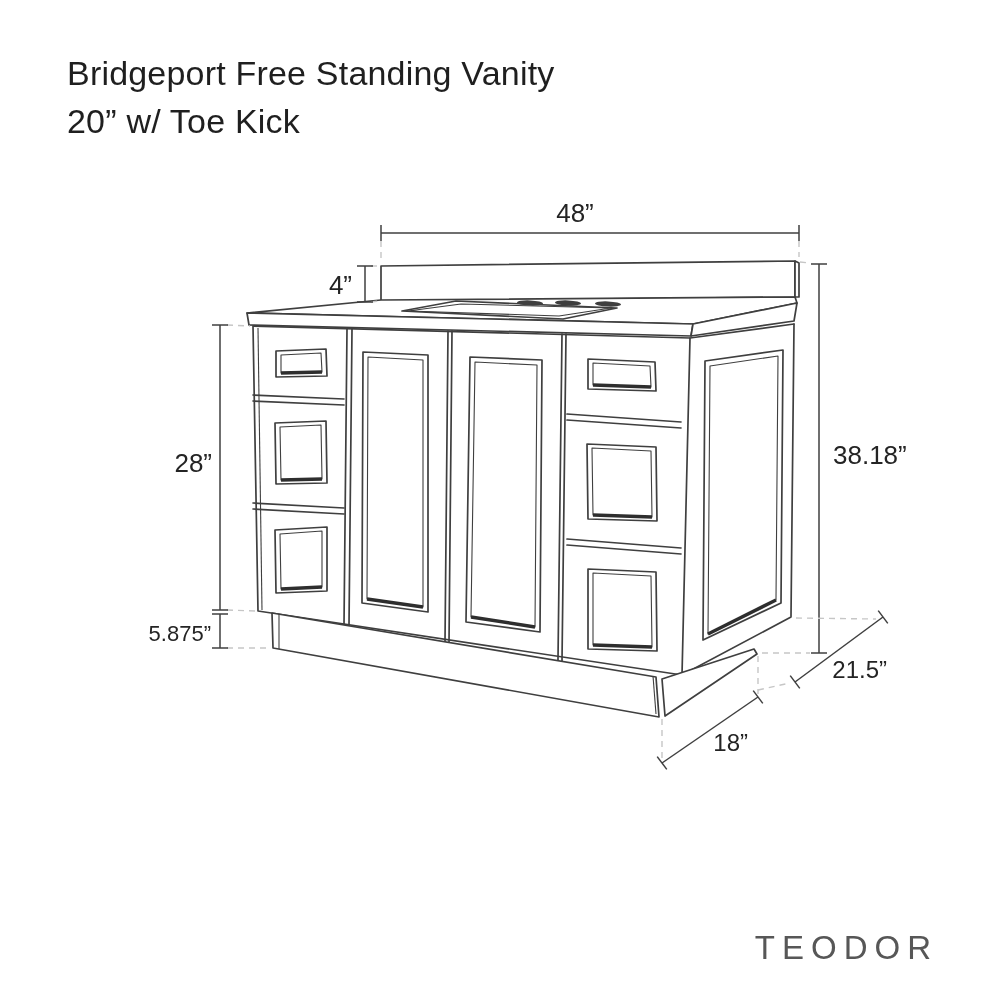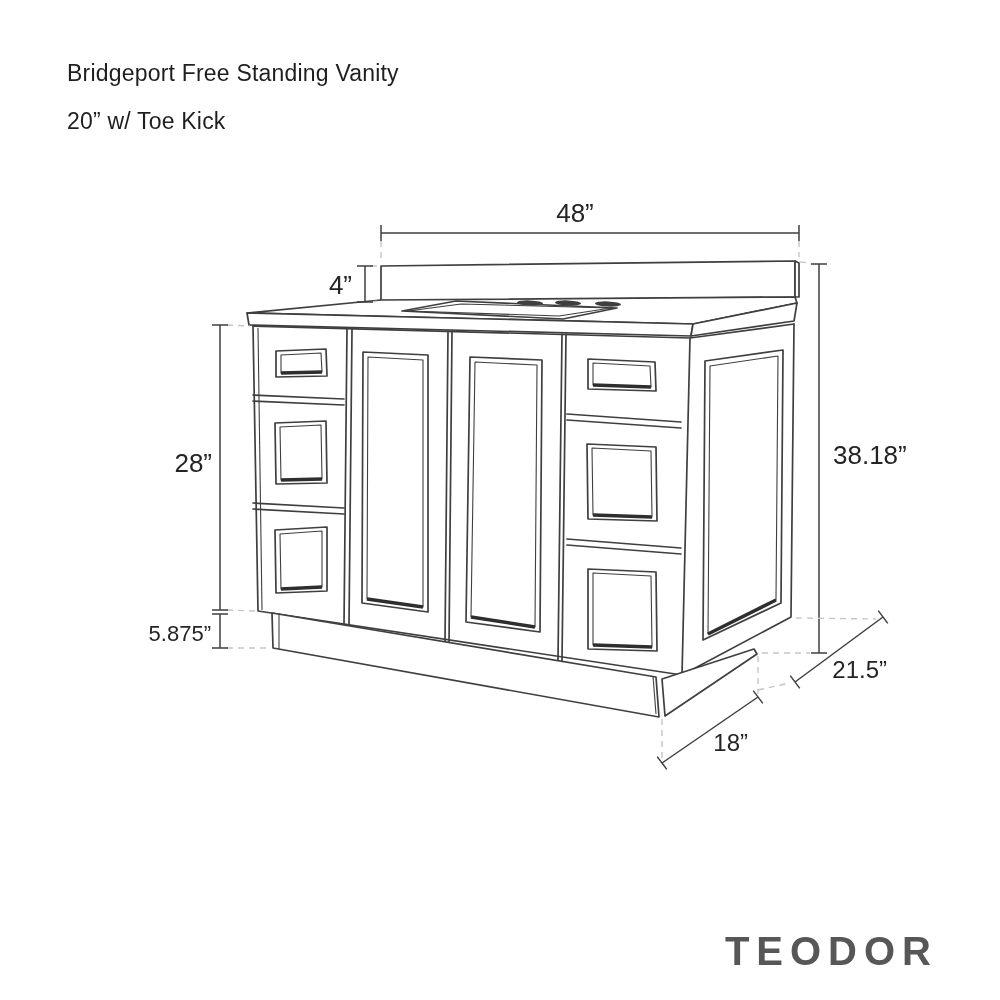--- a/index.html
+++ b/index.html
@@ -2,24 +2,24 @@
 <html style="--line: #3f3f3f; --line-dark: #2e2e2e; --dash: #c6c6c6; --text: #242424; --title-text: #1f1f1f; --brand-text: #575757; --background: #ffffff;"><head>
 <meta charset="utf-8">
 <style>
   :root{
     --line:#3f3f3f; --line-dark:#2e2e2e; --dash:#c6c6c6; --text:#242424;
     --title-text:#1f1f1f; --brand-text:#575757; --background:#ffffff;
   }
   html,body{margin:0;padding:0;}
   .page{position:relative;width:1000px;height:1000px;background:var(--background);
         font-family:"Liberation Sans",sans-serif;overflow:hidden;}
-  .title{position:absolute;left:67px;top:49px;font-size:23px;line-height:48px;
+  .title{position:absolute;left:67px;top:49px;font-size:34px;line-height:48px;
          color:var(--title-text);letter-spacing:0.2px;}
-  .brand{position:absolute;right:62px;top:929px;font-size:40px;letter-spacing:7px;
-         font-weight:700;color:var(--brand-text);}
+  .brand{position:absolute;right:62px;top:929px;font-size:33px;letter-spacing:7px;
+         font-weight:400;color:var(--brand-text);}
   svg{position:absolute;left:0;top:0;}
   .s    {stroke:var(--line);stroke-width:1.7;fill:none;stroke-linecap:round;stroke-linejoin:round;}
   .sf   {stroke:var(--line);stroke-width:1.7;fill:#ffffff;stroke-linejoin:round;}
   .fin  {stroke:var(--line);stroke-width:1.1;fill:none;stroke-linejoin:round;}
   .shade{stroke:var(--line-dark);stroke-width:3.4;fill:none;stroke-linecap:butt;}
   .dim  {stroke:var(--line);stroke-width:1.5;fill:none;stroke-linecap:butt;}
   .dsh  {stroke:var(--dash);stroke-width:1.4;fill:none;stroke-dasharray:6 5;}
   .slot {fill:var(--line);}
   text.lbl{font-family:"Liberation Sans",sans-serif;font-size:26px;fill:var(--text);}
   text.lbl-sm{font-size:22px;}

